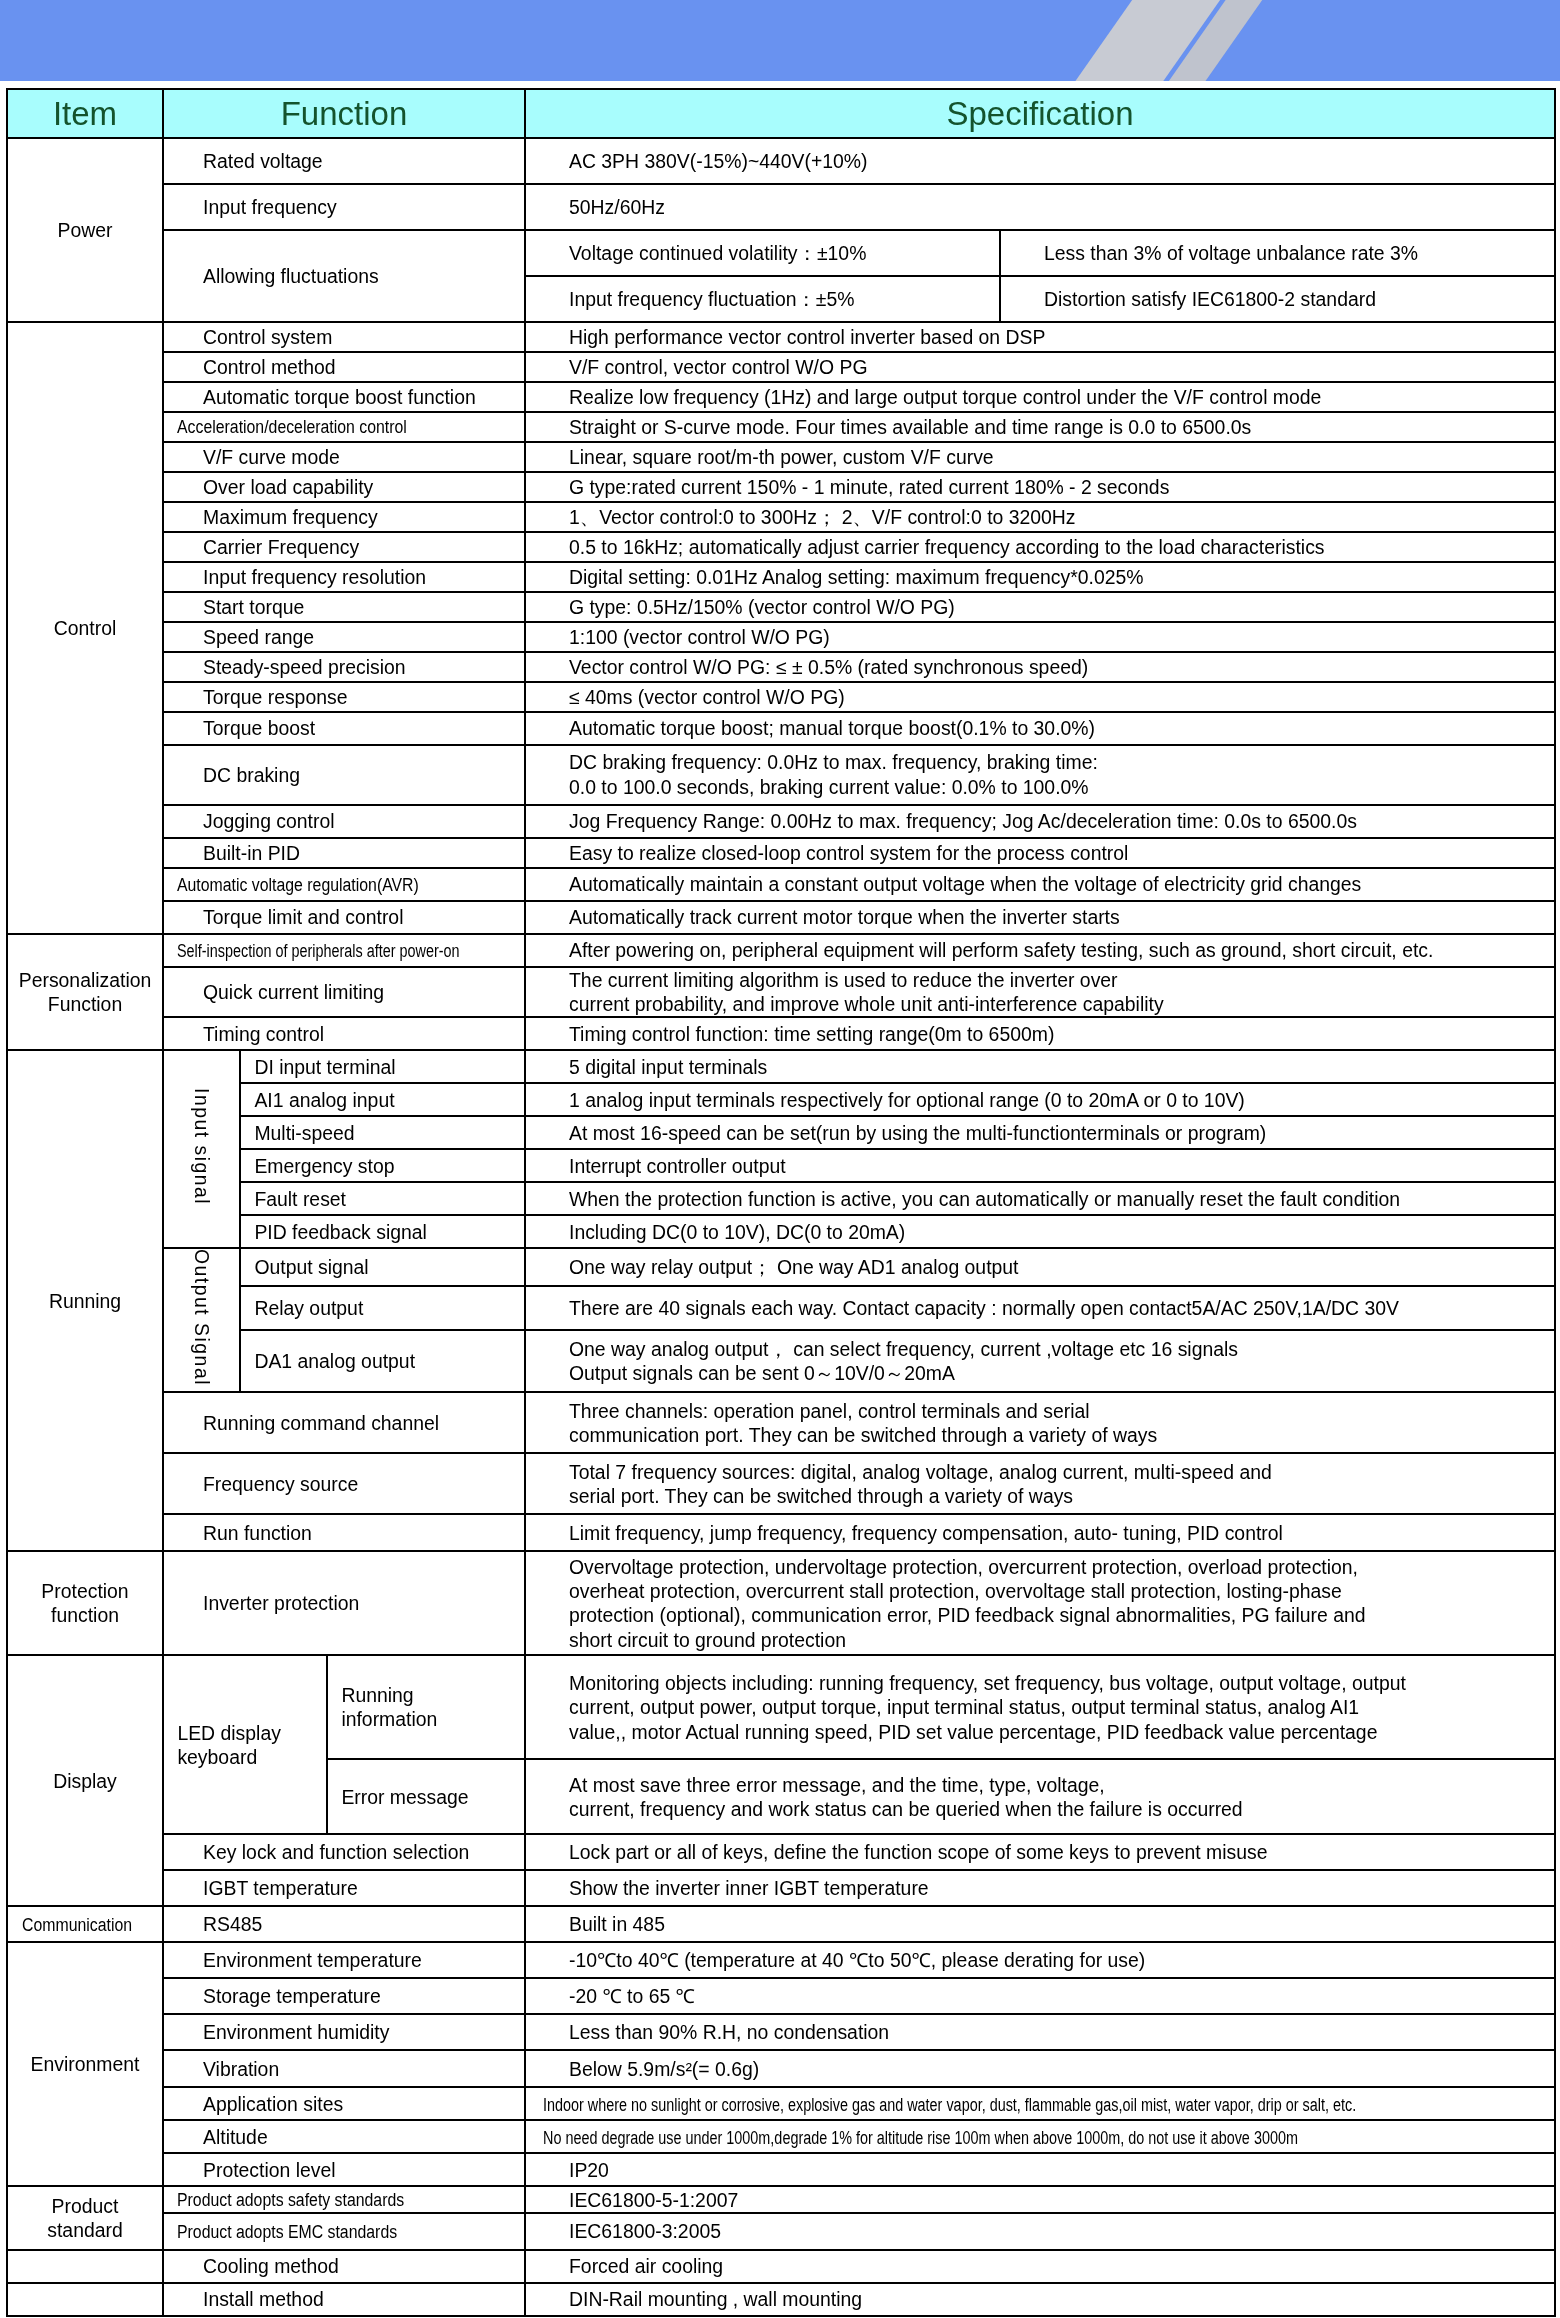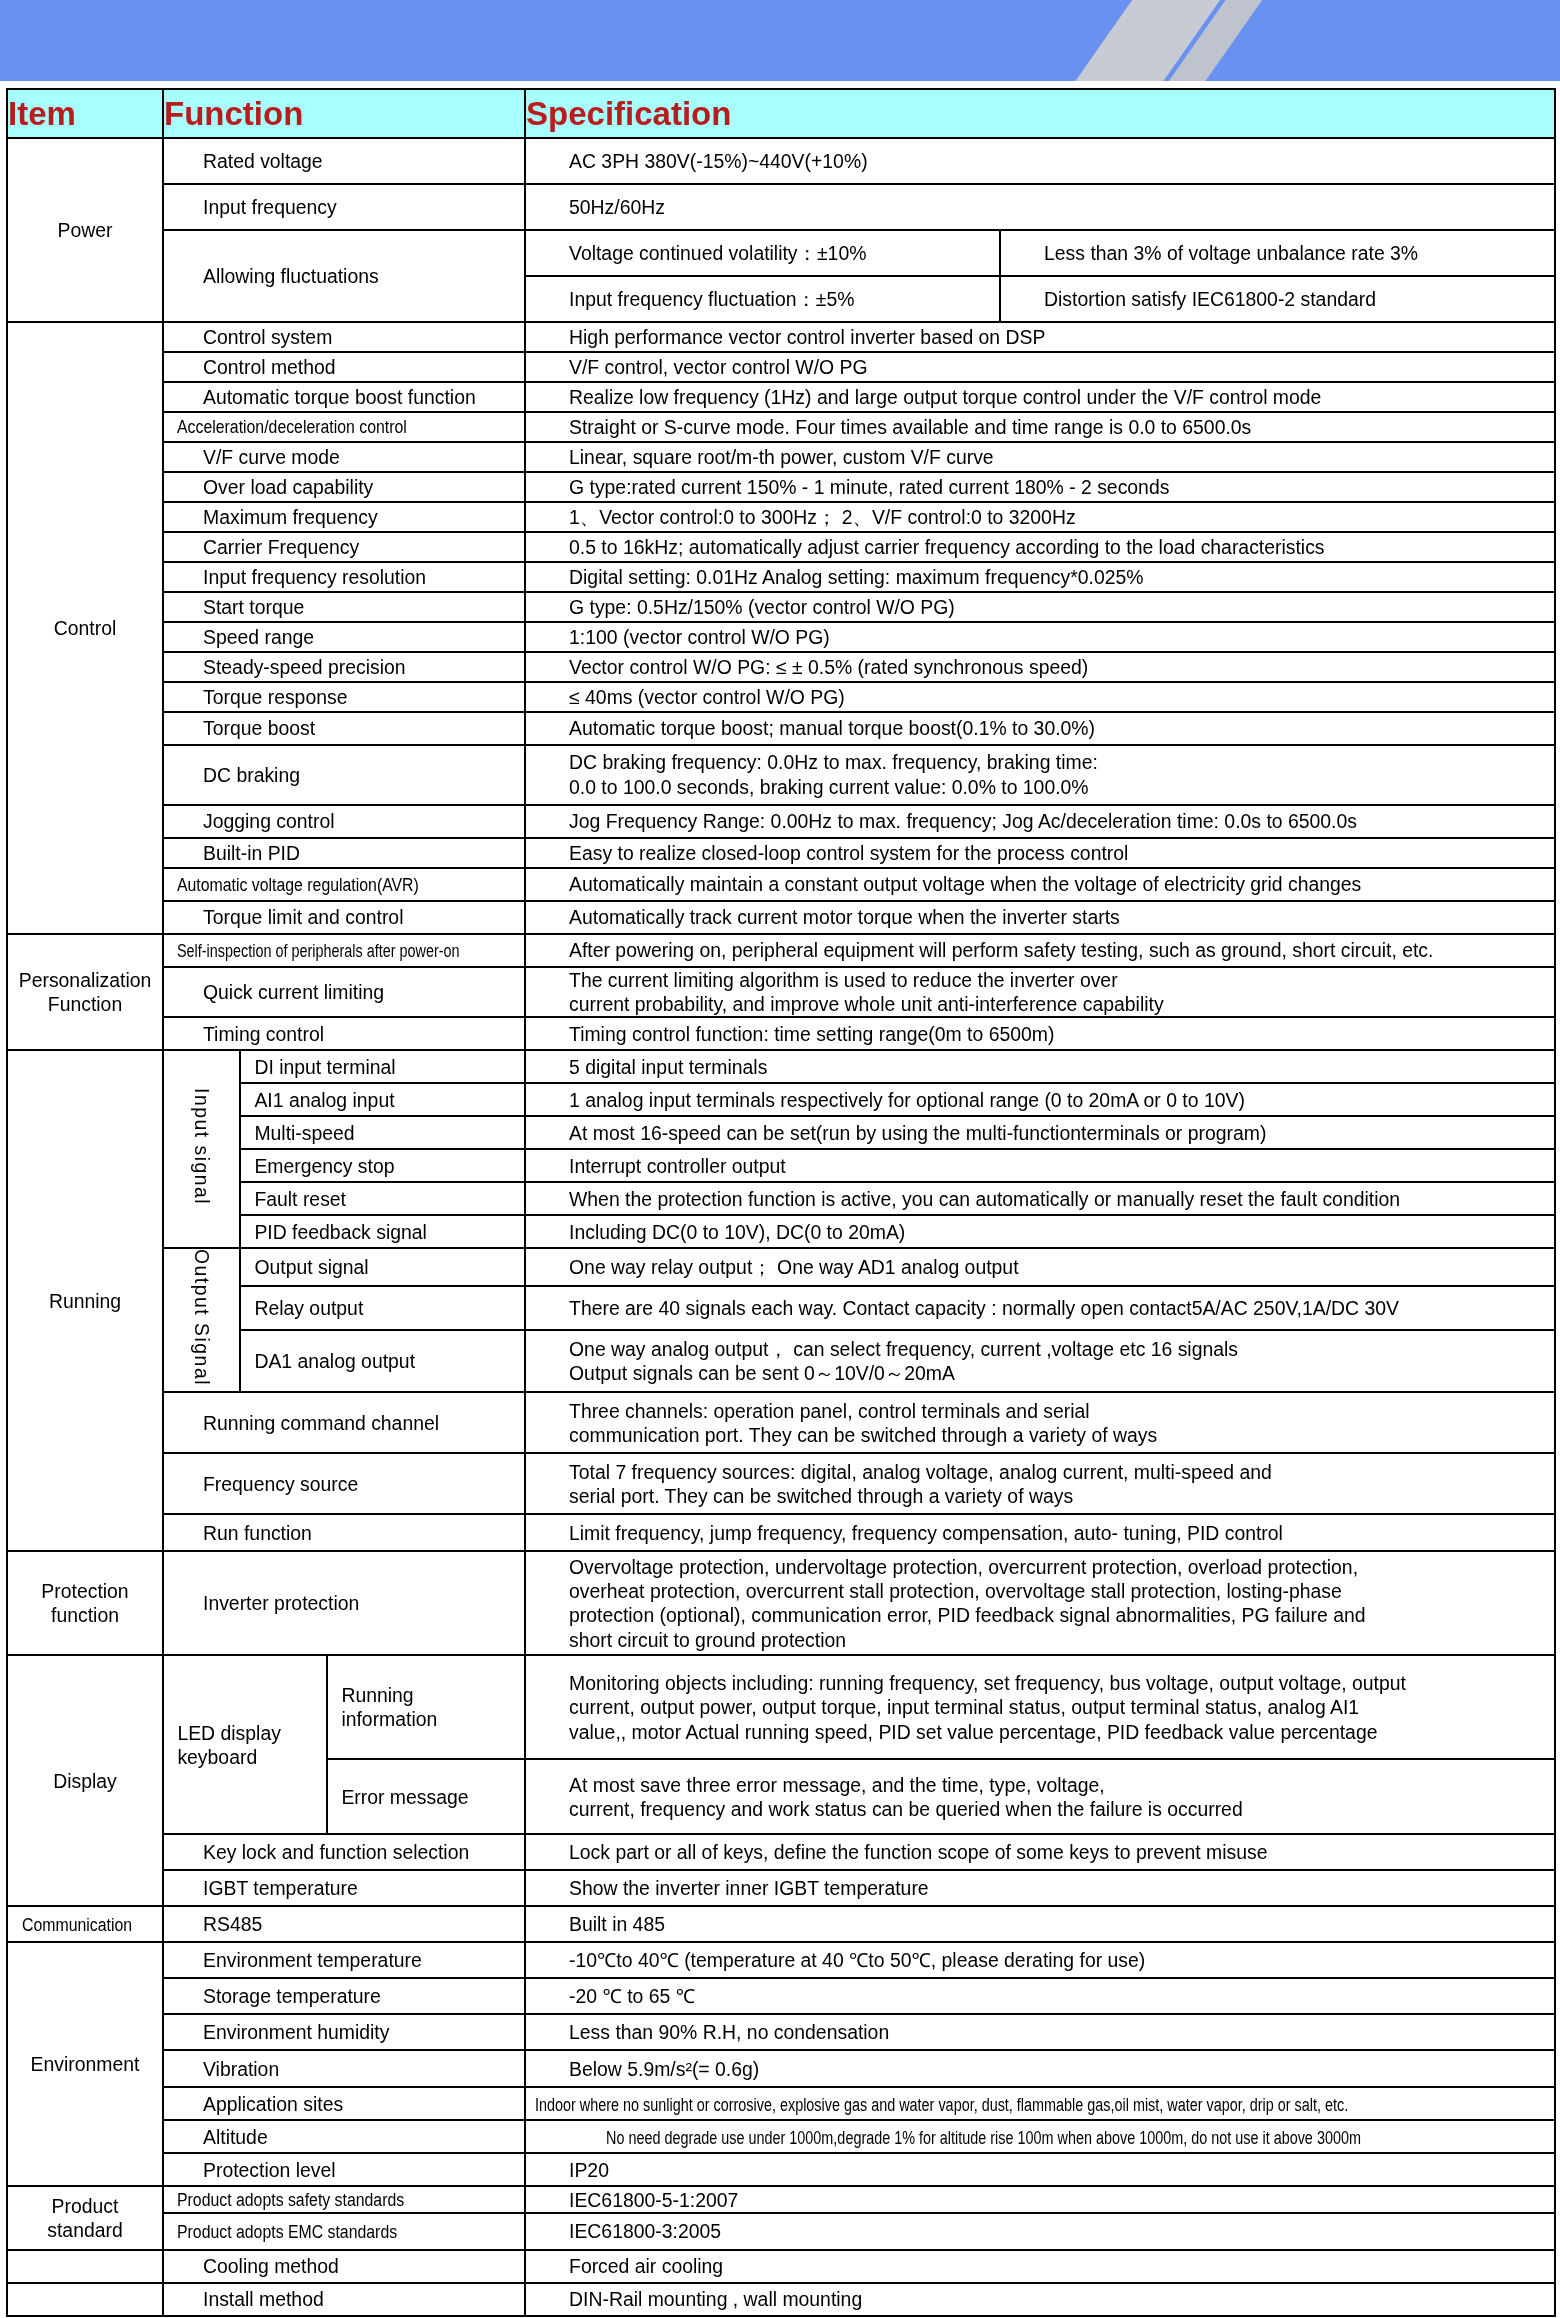--- a/index.html
+++ b/index.html
@@ -51,41 +51,41 @@
 
   td {
     border: 2.2px solid #000;
     font-size: 19.4px;
     vertical-align: middle;
     overflow: hidden;
     line-height: 1.25;
   }
   .th {
     background: #a8fdfd;
-    color: #b91c1c;
+    color: #14532d;
     font-size: 33px;
-    text-align: left;
-    font-weight: 700;
+    text-align: center;
+    font-weight: 400;
   }
   .item-cell {
     text-align: center;
     white-space: pre-line;
   }
   .fn {
     padding-left: 39px;
     padding-right: 19px;
     white-space: pre-line;
   }
   .fn.tight { padding-left: 13.4px; }
   .spec {
     padding-left: 43px;
     padding-right: 4.5px;
     white-space: pre-line;
   }
-  .spec.tight { padding-left: 9px; text-align: right; }
+  .spec.tight { padding-left: 17px; }
   .vcell { text-align: center; }
   .vert {
     display: inline-block;
     writing-mode: vertical-rl;
     font-size: 19.4px;
     letter-spacing: 1.5px;
     white-space: nowrap;
   }
   .cond {
     display: inline-block;

